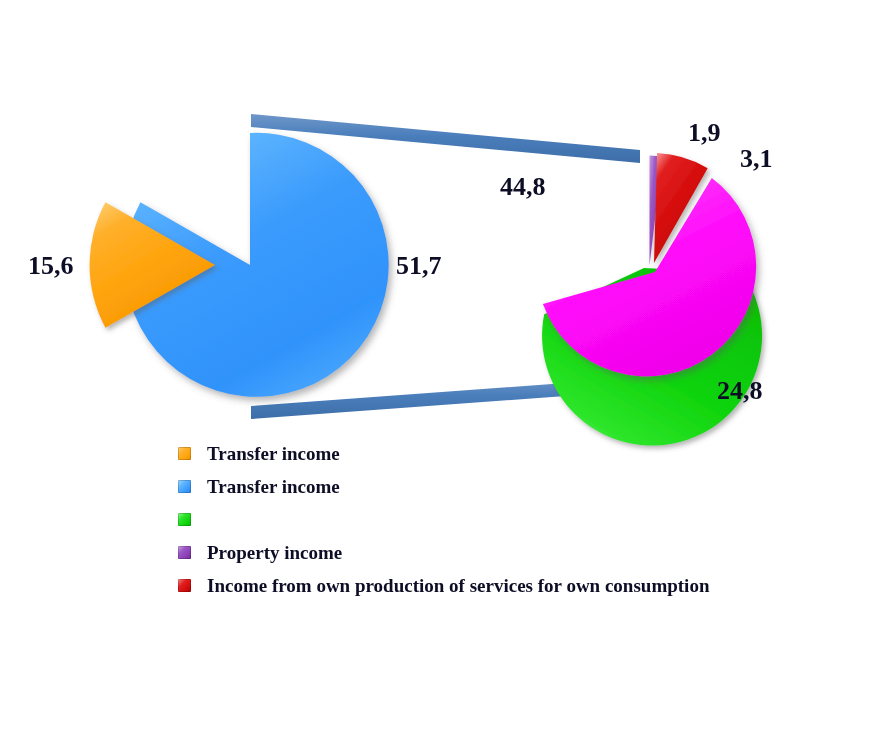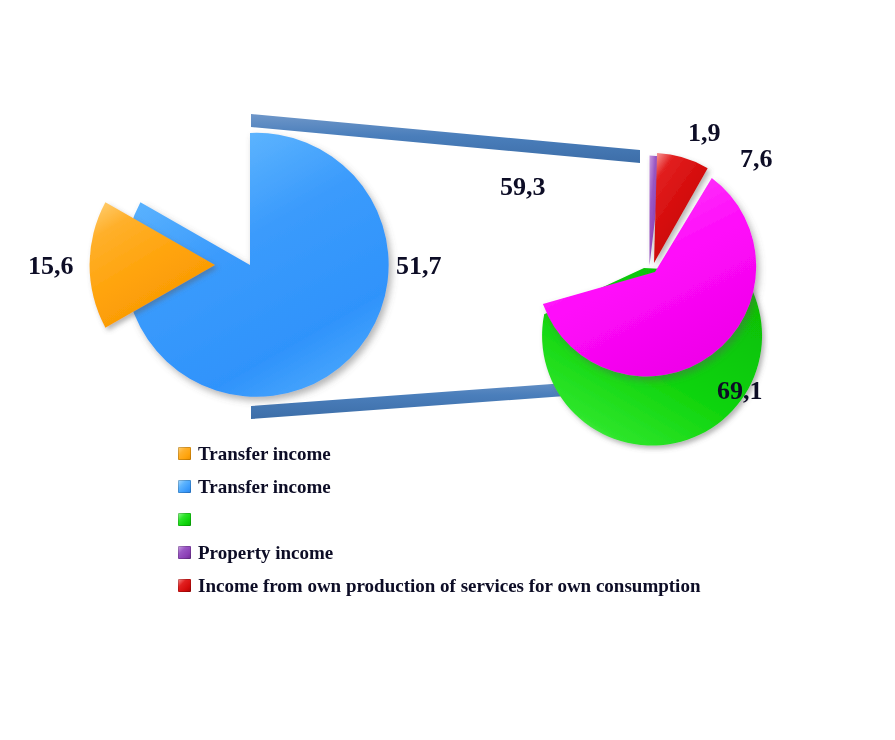--- a/index.html
+++ b/index.html
@@ -54,20 +54,21 @@
     border-radius: 1px;
     box-shadow: inset 0 0 0 1px rgba(0,0,0,0.18);
   }
   .legend-text {
     font-family: "Liberation Serif", "DejaVu Serif", serif;
     font-weight: bold;
     font-size: 19px;
     color: #0d0d26;
     white-space: nowrap;
     line-height: 1;
+    margin-left: 9px;
   }
 </style>
 </head>
 <body>
 
 <div id="chart-root">
 
   <svg class="figure" viewBox="0 0 895 740">
     <defs>
 
@@ -170,27 +171,27 @@
                  A 110,110 0 1 1 542.9,304.1
                  Z"></path>
       </g>
     </g>
   </svg>
 
   <div class="value-label" style="left:28px; top:251px;text-align:center;">15,6</div>
 
   <div class="value-label" style="left:396px; top:251px;">51,7</div>
 
-  <div class="value-label" style="left:500px; top:172px;">59,3</div>
+  <div class="value-label" style="left:500px; top:172px;">44,8</div>
 
   <div class="value-label" style="left:688px; top:118px;text-align:right;">1,9</div>
 
-  <div class="value-label" style="left:740px; top:144px;">7,6</div>
-
-  <div class="value-label" style="left:717px; top:376px;">69,1</div>
+  <div class="value-label" style="left:740px; top:144px;">3,1</div>
+
+  <div class="value-label" style="left:717px; top:376px;">24,8</div>
 
   <div id="legend">
 
     <div class="legend-row">
       <span class="legend-swatch" style="background:linear-gradient(135deg,#ffd27a 0%,#ffb02b 35%,#ffa30a 70%,#e98f00 100%);"></span>
       <span class="legend-text">Transfer income</span>
     </div>
 
     <div class="legend-row">
       <span class="legend-swatch" style="background:linear-gradient(135deg,#a8daff 0%,#5db4fe 35%,#3b9bfc 70%,#2b86e6 100%);"></span>

